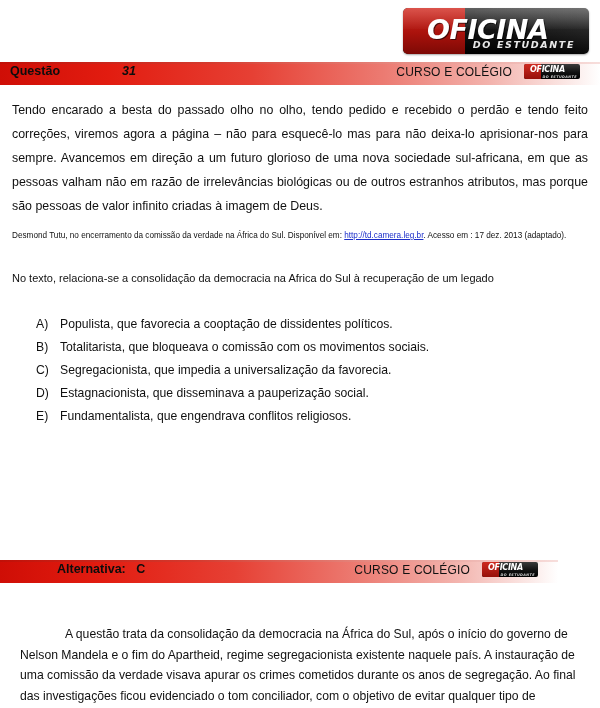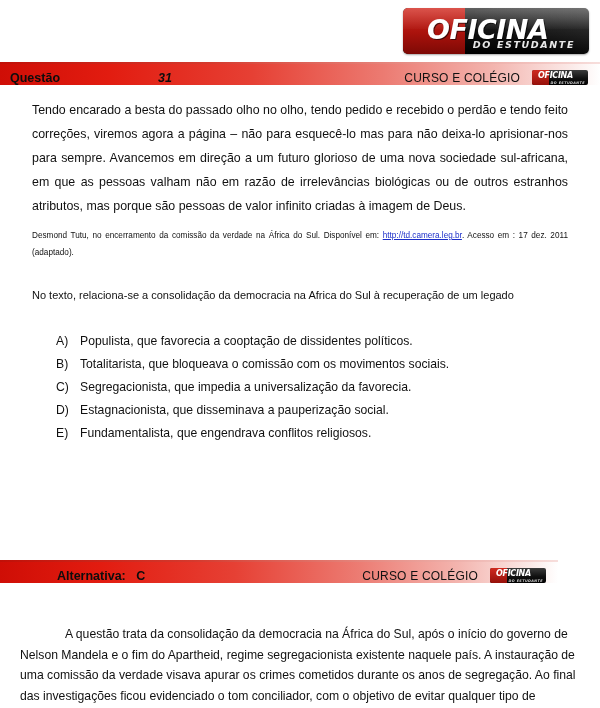--- a/index.html
+++ b/index.html
@@ -84,37 +84,36 @@
     background: linear-gradient(90deg, #c11008 0%, #d53a2e 35%, #e8928a 70%, #f7dedc 100%);
   }
   .bar {
     position: relative;
     height: 21px;
     width: 100%;
     background: linear-gradient(90deg,
         #cf0e06 0%, #e21c10 18%, #e64034 42%,
         #ec7b72 64%, #f3b4ae 82%, #fbe9e7 95%, #ffffff 100%);
     display: flex;
-    align-items: flex-end;
-    gap: 36px;
+    align-items: flex-start;
   }
   .bar-label {
     font-size: 12.5px;
     font-weight: bold;
     color: #0d0d0d;
     white-space: pre;
   }
   .bar .q-label { margin-left: 10px; }
   .bar .q-num { margin-left: 62px; font-style: italic; }
   .bar .alt-label { margin-left: 57px; }
   .bar-right {
     margin-left: auto;
     display: flex;
     align-items: center;
-    padding-right: 12px;
+    padding-right: 20px;
   }
   .bar-right-text {
     font-size: 12px;
     color: #111111;
     letter-spacing: 0.2px;
     white-space: pre;
   }
   .mini-logo {
     margin-left: 12px;
     width: 56px;
@@ -144,21 +143,21 @@
     right: 3px; bottom: 0px;
     font-family: "DejaVu Sans", sans-serif;
     font-size: 3.4px;
     font-weight: bold;
     font-style: italic;
     color: #cfcfcf;
     letter-spacing: 0.4px;
   }
 
   
-  .content { padding: 0 32px; }
+  .content { padding: 0 12px; }
   .passage {
     margin: 13px 0 0 0;
     font-size: 12.4px;
     line-height: 24px;
     text-align: justify;
     color: #111111;
   }
   .source {
     margin: 9px 0 0 0;
     font-size: 8.2px;
@@ -235,21 +234,21 @@
       </span>
     </span>
   </div>
 </div>
 
 <div class="content">
 
   <p class="passage">Tendo encarado a besta do passado olho no olho, tendo pedido e recebido o perdão e tendo feito correções, viremos agora a página – não para esquecê-lo mas para não deixa-lo aprisionar-nos para sempre. Avancemos em direção a um futuro glorioso de uma nova sociedade sul-africana, em que as pessoas valham não em razão de irrelevâncias biológicas ou de outros estranhos atributos, mas porque são pessoas de valor infinito criadas à imagem de Deus.</p>
 
   <p class="source">
-    <span>Desmond Tutu, no encerramento da comissão da verdade na África do Sul. Disponível em: </span><a href="#">http://td.camera.leg.br</a><span>. Acesso em : 17 dez. 2011 (adaptado).</span>
+    <span>Desmond Tutu, no encerramento da comissão da verdade na África do Sul. Disponível em: </span><a href="#">http://td.camera.leg.br</a><span>. Acesso em : 17 dez. 2013 (adaptado).</span>
   </p>
 
   <p class="prompt">No texto, relaciona-se a consolidação da democracia na Africa do Sul à recuperação de um legado</p>
 
   <ul class="options">
     <li class="option">
       <span class="opt-letter">A)</span>
       <span class="opt-text">Populista, que favorecia a cooptação de dissidentes políticos.</span>
     </li>
     <li class="option">

